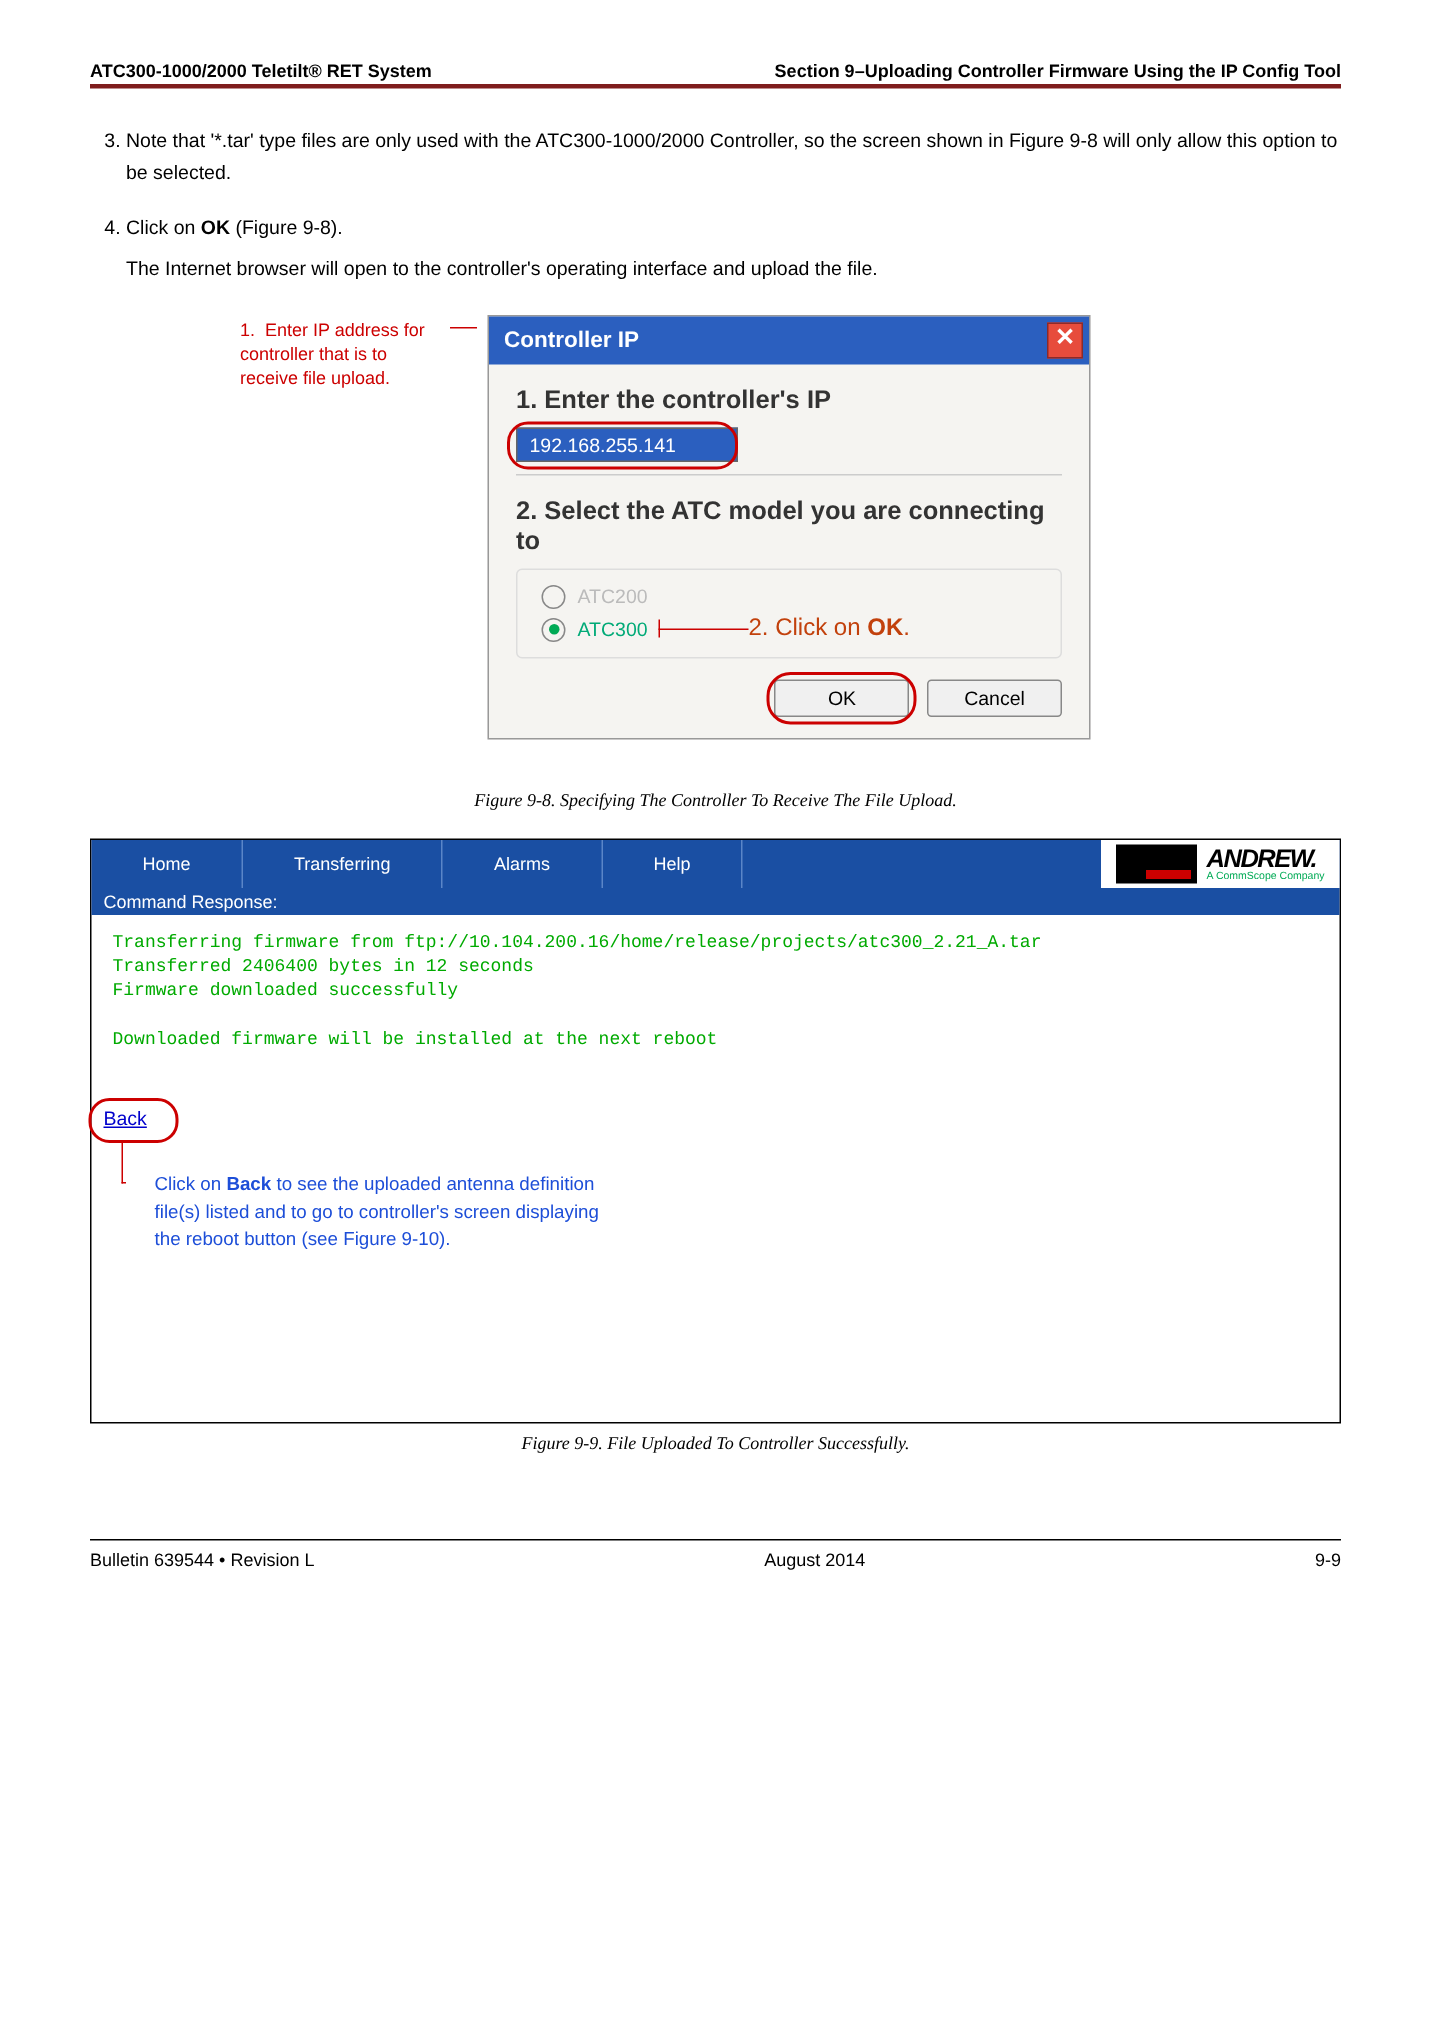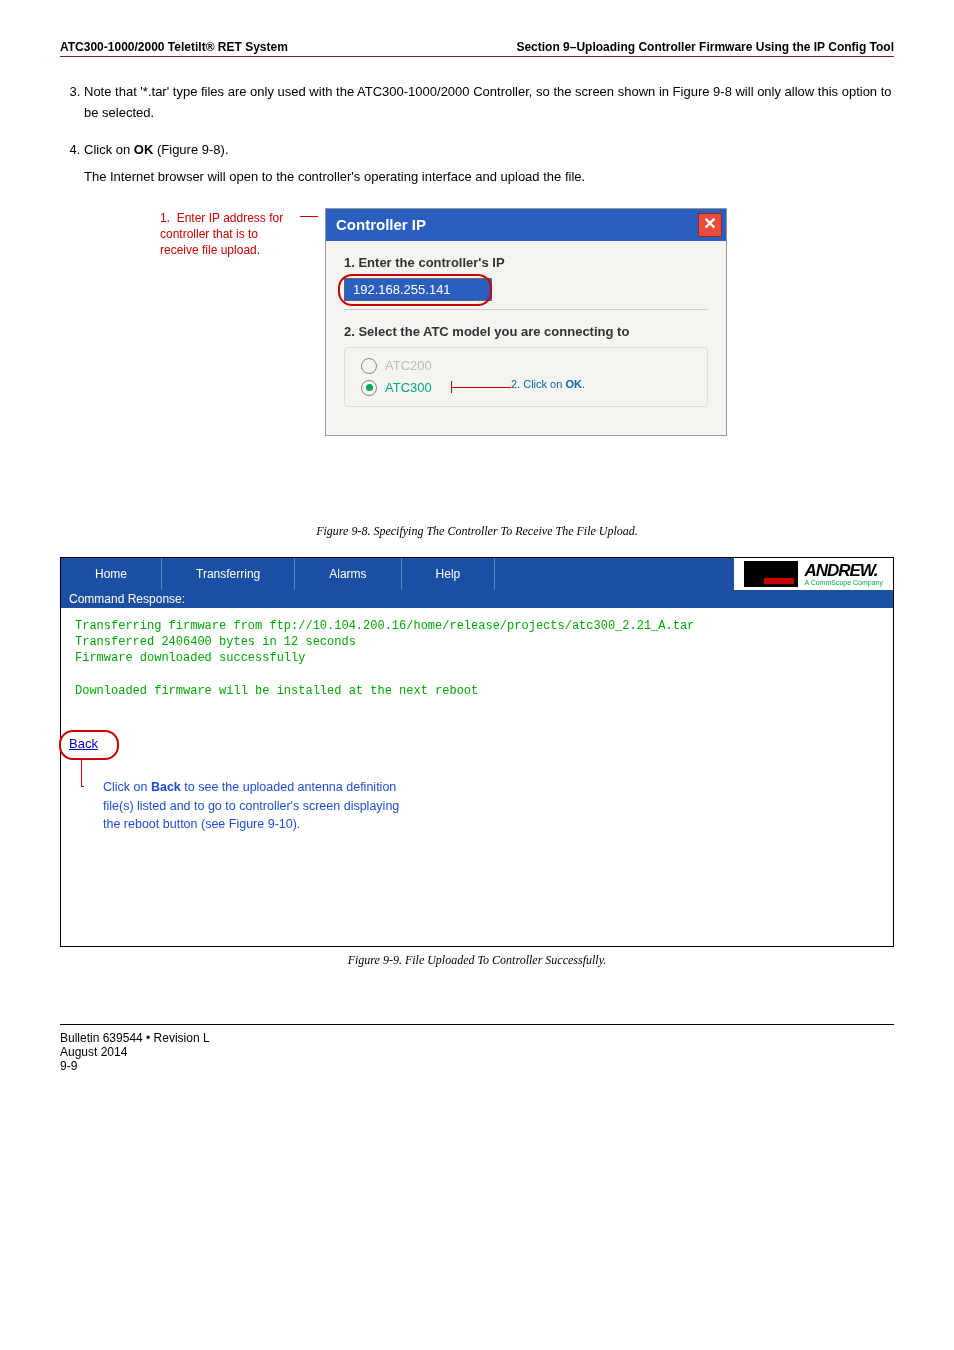--- a/index.html
+++ b/index.html
@@ -14,21 +14,21 @@
   .page {
     padding: 40px 60px 20px 60px;
     position: relative;
     box-sizing: border-box;
   }
   .header {
     display: flex;
     justify-content: space-between;
     font-weight: bold;
     font-size: 12px;
-    border-bottom: 1px solid #7f1d1d;
+    border-bottom: 3px solid #7f1d1d;
     padding-bottom: 2px;
     margin-bottom: 25px;
   }
   ol.main-list {
     margin: 0 0 20px 0;
     padding-left: 24px;
   }
   ol.main-list > li {
     margin-bottom: 16px;
     line-height: 1.5;
@@ -91,21 +91,21 @@
     font-weight: bold;
     font-size: 16px;
   }
   .dlg-body {
     padding: 14px 18px 14px 18px;
   }
   .dlg-label {
     font-weight: bold;
     color: #333;
     margin-bottom: 8px;
-    font-size: 13px;
+    font-size: 17px;
   }
   .input-wrap {
     position: relative;
     margin-bottom: 8px;
   }
   .ipfield {
     display: inline-block;
     background: #2b5fbf;
     color: #fff;
     padding: 3px 8px;
@@ -156,24 +156,24 @@
     width: 7px;
     height: 7px;
     background: #0a5;
     border-radius: 50%;
     left: 3.5px;
     top: 3.5px;
   }
   .radio-row.disabled { color: #bbb; }
   .annot2 {
     position: absolute;
-    left: 150px;
+    left: 138px;
     top: -2px;
-    color: #0369a1;
-    font-size: 11px;
+    color: #c2410c;
+    font-size: 16px;
     white-space: nowrap;
   }
   .annot2 .line {
     position: absolute;
     left: -60px;
     top: 9px;
     width: 60px;
     height: 1px;
     background: #c00;
   }
@@ -324,21 +324,20 @@
     font-size: 12.5px;
     line-height: 1.5;
   }
   .footer {
     display: flex;
     justify-content: space-between;
     font-size: 12px;
     border-top: 1px solid #000;
     padding-top: 6px;
     margin-top: 56px;
-    flex-direction: column;
   }
 </style>
 </head>
 <body>
 
 <div class="page">
 
   <div class="header">
     <span>ATC300-1000/2000 Teletilt® RET System</span>
     <span>Section 9–Uploading Controller Firmware Using the IP Config Tool</span>
@@ -380,20 +379,27 @@
           <div class="radio-row" style="color:#0a7;">
             <span class="radio-dot selected"></span>
             <span>ATC300</span>
             <span class="annot2">
               <span class="tee"></span>
               <span class="line"></span>
               <span>2.  Click on </span><b>OK</b><span>.</span>
             </span>
           </div>
         </div>
+        <div class="btn-row">
+          <span class="winbtn">
+            <span class="ok-circle"></span>
+            <span>OK</span>
+          </span>
+          <span class="winbtn">Cancel</span>
+        </div>
       </div>
     </div>
   </div>
   <div class="caption">Figure 9-8.  Specifying The Controller To Receive The File Upload.</div>
 
   <div class="screenshot2">
     <div class="tabbar">
       <div class="tab">Home</div>
       <div class="tab">Transferring</div>
       <div class="tab">Alarms</div>

